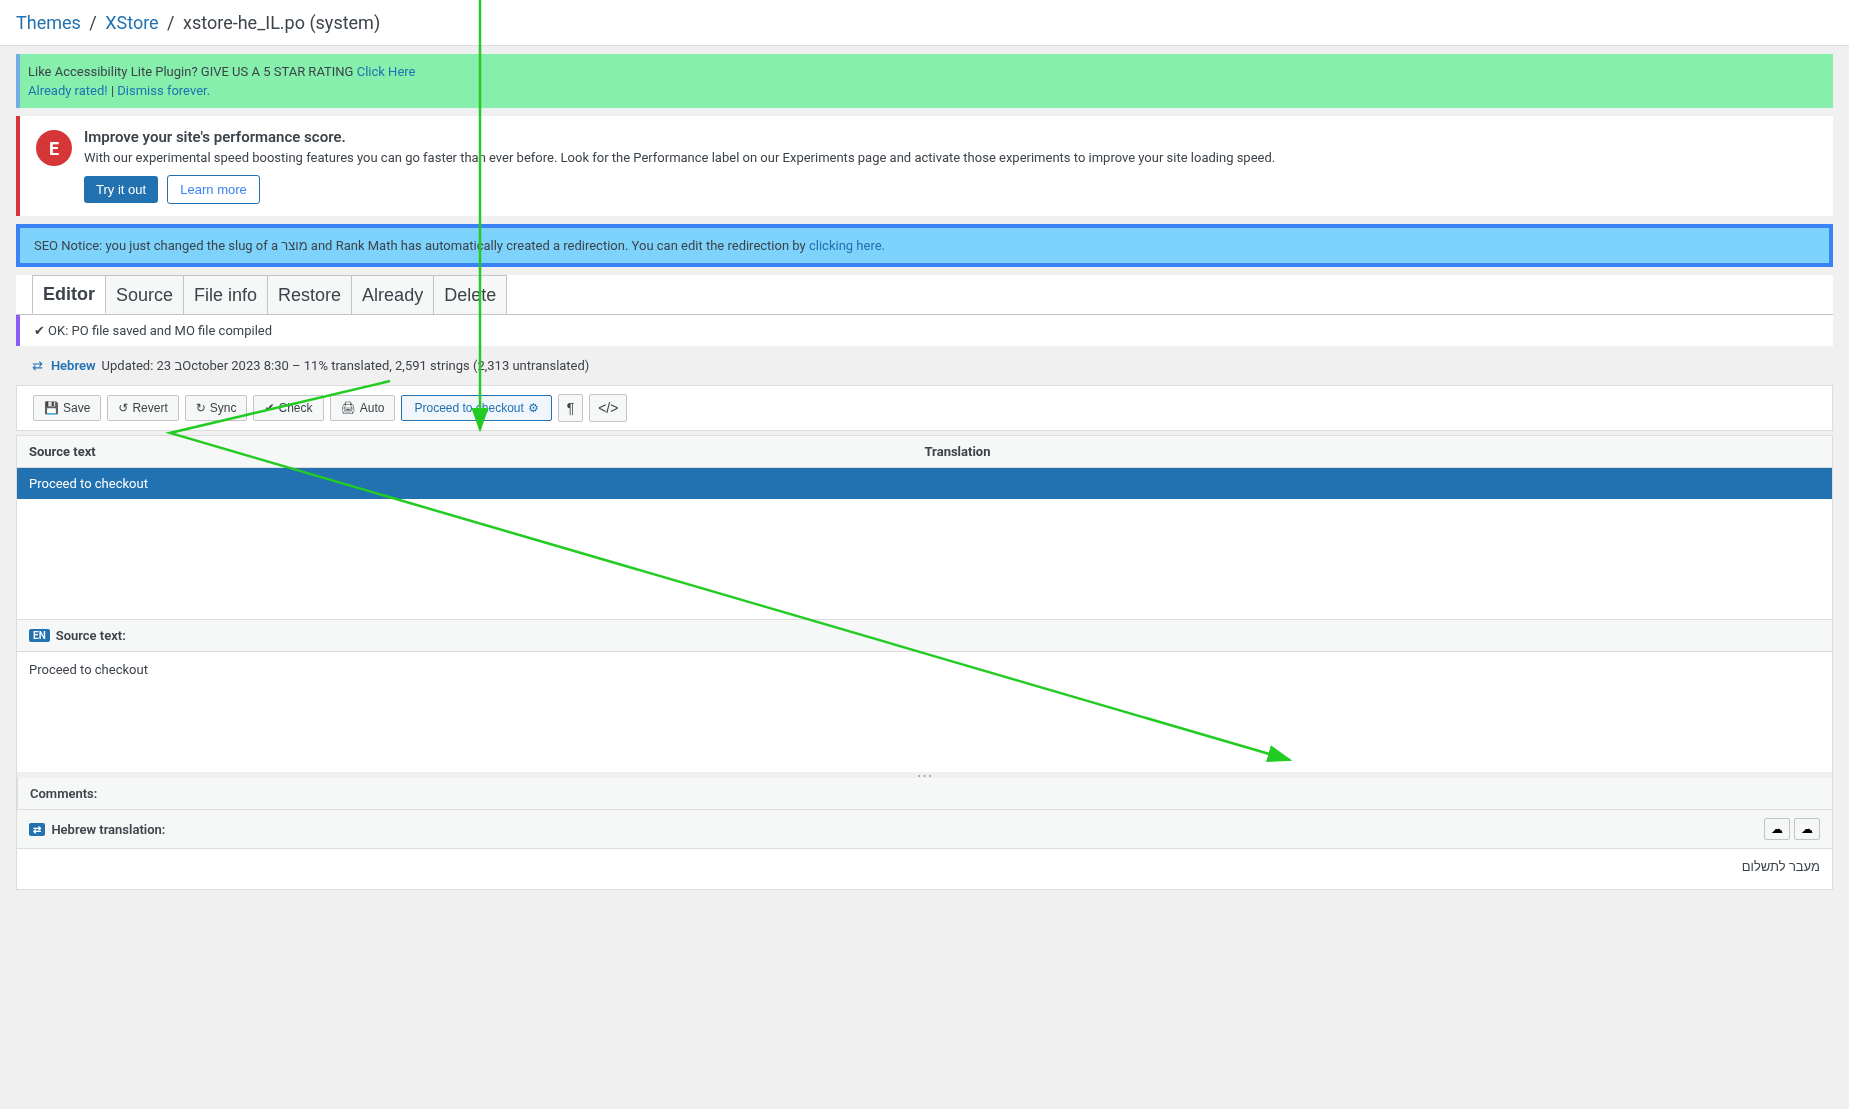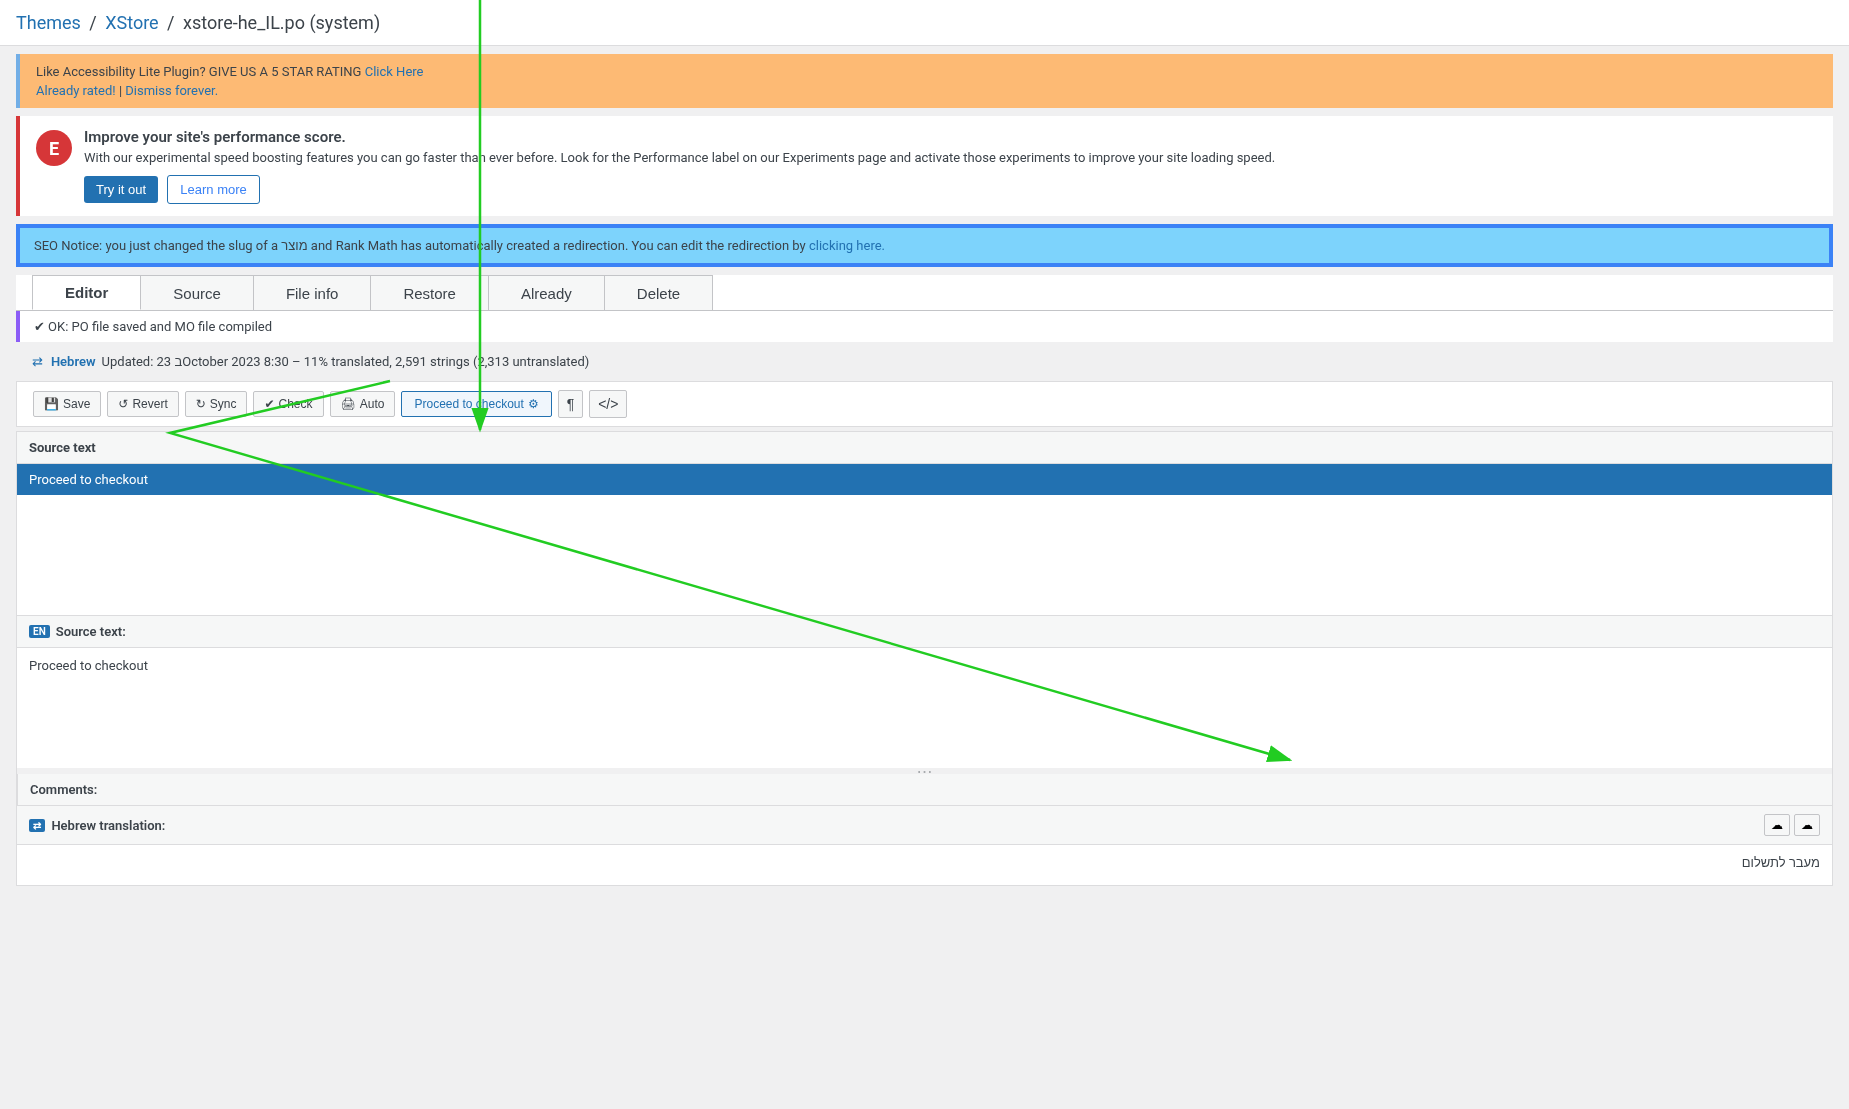--- a/index.html
+++ b/index.html
@@ -12,23 +12,23 @@
       border-bottom: 1px solid #dcdcde;
       font-size: 18px;
       font-weight: 400;
       color: #3c434a;
     }
     .breadcrumb-bar a { color: #2271b1; text-decoration: none; }
     .breadcrumb-bar .sep { color: #3c434a; margin: 0 4px; }
 
     
     .notice-accessibility {
-      background: #fdba74;
+      background: #86efac;
       border-left: 4px solid #72aee6;
-      padding: 10px 16px;
+      padding: 10px 8px;
       margin: 8px 16px;
       font-size: 13px;
     }
     .notice-accessibility .notice-line1 { margin-bottom: 4px; }
     .notice-accessibility a { color: #2271b1; text-decoration: none; }
 
     
     .notice-performance {
       background: #fff;
       border-left: 4px solid #d63638;
@@ -87,25 +87,25 @@
     
     .tabs-bar {
       background: #fff;
       border-bottom: 1px solid #c3c4c7;
       padding: 0 16px;
       margin: 8px 16px 0;
       display: flex;
       gap: 0;
     }
     .tab-btn {
-      padding: 8px 32px;
+      padding: 8px 10px;
       border: 1px solid #c3c4c7;
       background: #f6f7f7;
       cursor: pointer;
-      font-size: 15px;
+      font-size: 18px;
       color: #3c434a;
       margin-right: -1px;
       border-bottom: none;
     }
     .tab-btn.active {
       background: #fff;
       border-bottom: 1px solid #fff;
       color: #3c434a;
       font-weight: 600;
       position: relative;
@@ -403,20 +403,21 @@
       <span>Proceed to checkout</span>
       <span>⚙</span>
     </button>
     <button class="btn-para">¶</button>
     <button class="btn-code">&lt;/&gt;</button>
   </div>
 
   <div class="translation-table-container">
     <div class="translation-table-header">
       <span>Source text</span>
+      <span>Translation</span>
     </div>
     <div class="translation-row">
       <span>Proceed to checkout</span>
       <span></span>
     </div>
     <div class="translation-row-empty"></div>
   </div>
 
   <div class="source-text-section">
     <div class="source-translation-row">

